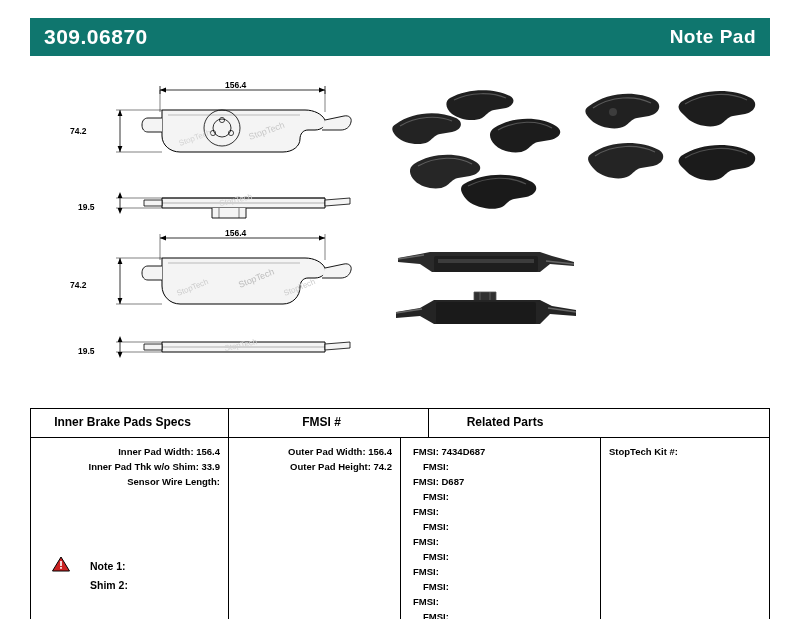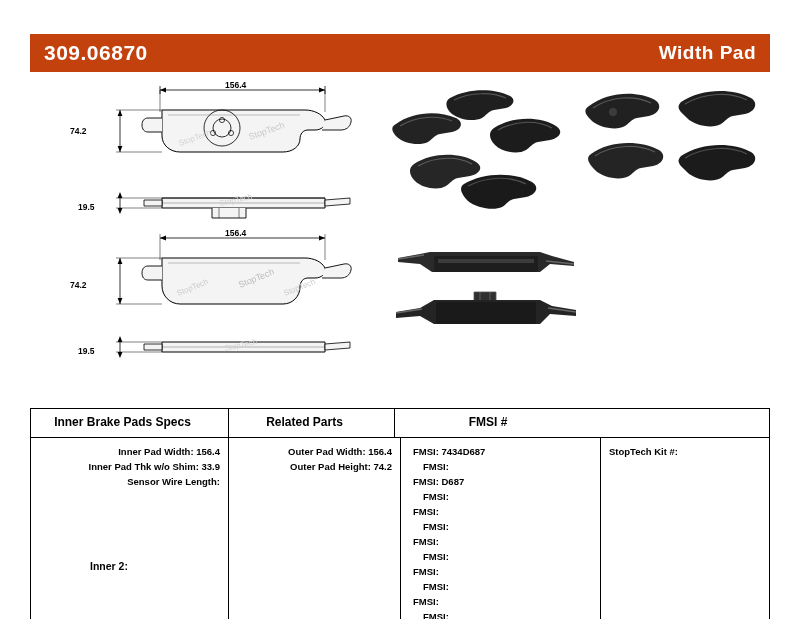--- a/index.html
+++ b/index.html
@@ -12,23 +12,23 @@
   .page {
     position: relative;
     width: 800px; height: 619px;
     background: #ffffff;
     overflow: hidden;
   }
 
   
   .header {
     position: absolute;
-    left: 30px; top: 34px;
+    left: 30px; top: 18px;
     width: 740px; height: 38px;
-    background: #c2410c;
+    background: #0f766e;
     display: flex;
     align-items: center;
     justify-content: space-between;
     padding: 0 14px;
   }
   .header .part-number {
     color: #ffffff;
     font-size: 21px;
     font-weight: bold;
     letter-spacing: 0.5px;
@@ -144,21 +144,21 @@
     padding-left: 14px;
   }
 </style>
 </head>
 <body>
 
 <div class="page">
 
   <div class="header">
     <div class="part-number">309.06870</div>
-    <div class="product-type">Width Pad</div>
+    <div class="product-type">Note Pad</div>
   </div>
 
   <div class="drawing-area">
 
     <svg class="padsvg" style="left:70px; top:18px;" width="300" height="110" viewBox="0 0 300 110">
 
       <line x1="60" y1="10" x2="225" y2="10" stroke="#000" stroke-width="0.8"></line>
       <line x1="60" y1="6" x2="60" y2="14" stroke="#000" stroke-width="0.8"></line>
       <line x1="225" y1="6" x2="225" y2="14" stroke="#000" stroke-width="0.8"></line>
       <polygon points="60,10 66,7.6 66,12.4" fill="#000"></polygon>
@@ -314,22 +314,22 @@
       <path d="M90,50 L90,58 M100,50 L100,58" stroke="#6a6a6a" stroke-width="0.8"></path>
       <path d="M6,71 L32,67" stroke="#666" stroke-width="1.6" fill="none"></path>
       <path d="M186,70 L158,66" stroke="#666" stroke-width="1.6" fill="none"></path>
     </svg>
 
   </div>
 
   <div class="specs">
     <div class="specs-head">
       <div class="col col-1">Inner Brake Pads Specs</div>
+      <div class="col col-3">FMSI #</div>
       <div class="col col-4">Related Parts</div>
-      <div class="col col-3">FMSI #</div>
     </div>
     <div class="specs-body">
 
       <div class="col col-1">
         <div class="spec-row">Inner Pad Width: 156.4</div>
         <div class="spec-row">Inner Pad Thk w/o Shim: 33.9</div>
         <div class="spec-row">Sensor Wire Length:</div>
       </div>
 
       <div class="col col-2">
@@ -358,18 +358,28 @@
 
       <div class="col col-4">
         <div class="related-row">StopTech Kit #:</div>
       </div>
 
     </div>
   </div>
 
   <div class="notes">
     <div class="note-line">
+      <span class="warn-icon">
+        <svg width="18" height="16" viewBox="0 0 18 16">
+          <polygon points="9,1 17.5,15 0.5,15" fill="#cc2222" stroke="#000" stroke-width="1"></polygon>
+          <rect x="8.2" y="5" width="1.6" height="5" fill="#ffffff"></rect>
+          <rect x="8.2" y="11" width="1.6" height="1.8" fill="#ffffff"></rect>
+        </svg>
+      </span>
+      <span class="note-text">Note 1:</span>
+    </div>
+    <div class="note-line">
       <span class="warn-icon"></span>
-      <span class="note-text">Inner 2:</span>
+      <span class="note-text">Shim 2:</span>
     </div>
   </div>
 
 </div>
 
 </body></html>

